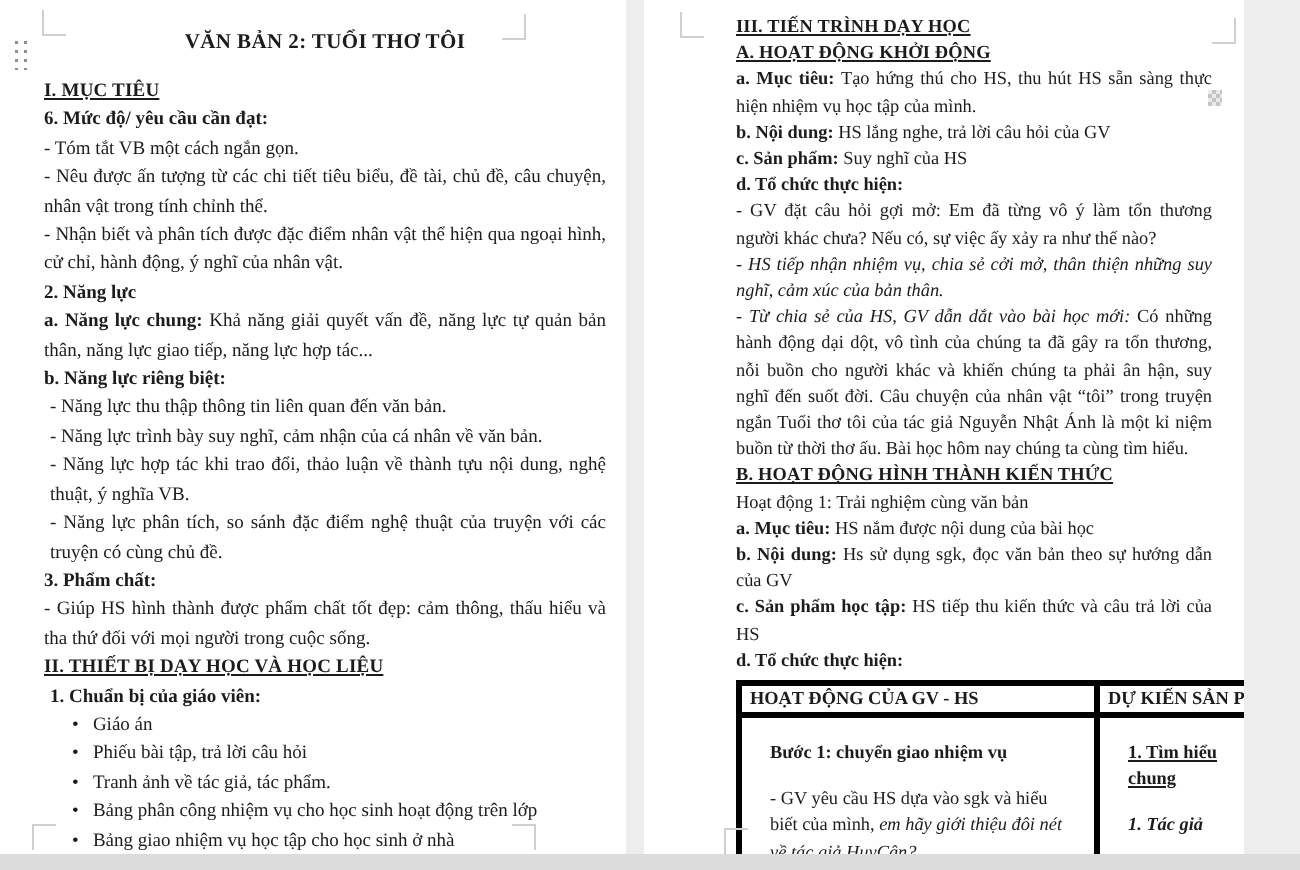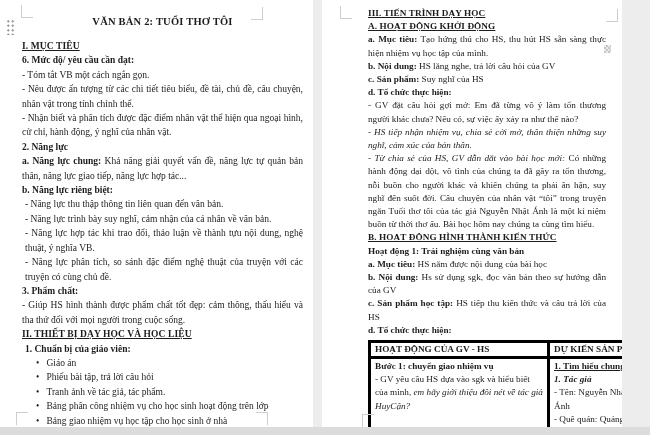--- a/index.html
+++ b/index.html
@@ -31,21 +31,21 @@
   table.lesson th,table.lesson td{
     border:3px solid #000000;vertical-align:top;
     padding:1px 4px 2px 4px;box-sizing:border-box;
   }
   table.lesson th{
     font-size:9.2px;font-weight:bold;text-align:left;
     white-space:nowrap;overflow:hidden;height:16px;
   }
   table.lesson .col-l{width:179px;}
   table.lesson .col-r{width:86px;}
-  table.lesson td .p{font-size:9.1px;line-height:13px;text-align:left;margin:0;}
+  table.lesson td .p{font-size:9.1px;line-height:13px;text-align:left;margin:10px;}
   
   .crop{position:absolute;width:11px;height:12px;pointer-events:none;}
   .crop.tl{border-left:1px solid #cfcfcf;border-bottom:1px solid #cfcfcf;}
   .crop.tr{border-right:1px solid #cfcfcf;border-bottom:1px solid #cfcfcf;}
   .crop.bl{border-left:1px solid #cfcfcf;border-top:1px solid #cfcfcf;}
   .crop.br{border-right:1px solid #cfcfcf;border-top:1px solid #cfcfcf;}
   .drag-handle{
     position:absolute;left:6px;top:19px;width:9px;height:16px;
     background-image:radial-gradient(#8f8f8f 0.9px, transparent 1px);
     background-size:4.5px 4.5px;background-position:0 0;
@@ -108,21 +108,21 @@
         <div class="p h"><span style="font-weight: bold; text-decoration: underline;">III. TIẾN TRÌNH DẠY HỌC</span></div>
         <div class="p h"><span style="font-weight: bold; text-decoration: underline;">A. HOẠT ĐỘNG KHỞI ĐỘNG</span></div>
         <div class="p"><span style="font-weight: bold;">a. Mục tiêu: </span><span>Tạo hứng thú cho HS, thu hút HS sẵn sàng thực hiện nhiệm vụ học tập của mình.</span></div>
         <div class="p"><span style="font-weight: bold;">b. Nội dung: </span><span>HS lắng nghe, trả lời câu hỏi của GV</span></div>
         <div class="p"><span style="font-weight: bold;">c. Sản phẩm: </span><span>Suy nghĩ của HS</span></div>
         <div class="p"><span style="font-weight: bold;">d. Tổ chức thực hiện:</span></div>
         <div class="p"><span>- GV đặt câu hỏi gợi mở: Em đã từng vô ý làm tổn thương người khác chưa? Nếu có, sự việc ấy xảy ra như thế nào?</span></div>
         <div class="p"><span style="font-style: italic;">- HS tiếp nhận nhiệm vụ, chia sẻ cởi mở, thân thiện những suy nghĩ, cảm xúc của bản thân.</span></div>
         <div class="p"><span style="font-style: italic;">- Từ chia sẻ của HS, GV dẫn dắt vào bài học mới: </span><span>Có những hành động dại dột, vô tình của chúng ta đã gây ra tổn thương, nỗi buồn cho người khác và khiến chúng ta phải ân hận, suy nghĩ đến suốt đời. Câu chuyện của nhân vật “tôi” trong truyện ngắn Tuổi thơ tôi của tác giả Nguyễn Nhật Ánh là một kỉ niệm buồn từ thời thơ ấu. Bài học hôm nay chúng ta cùng tìm hiểu.</span></div>
         <div class="p h"><span style="font-weight: bold; text-decoration: underline;">B. HOẠT ĐỘNG HÌNH THÀNH KIẾN THỨC</span></div>
-        <div class="p"><span style="font-weight: bold;">Hoạt động 1: Trải nghiệm cùng văn bản</span></div>
+        <div class="p"><span style="font-weight: normal;">Hoạt động 1: Trải nghiệm cùng văn bản</span></div>
         <div class="p"><span style="font-weight: bold;">a. Mục tiêu: </span><span>HS nắm được nội dung của bài học</span></div>
         <div class="p"><span style="font-weight: bold;">b. Nội dung: </span><span>Hs sử dụng sgk, đọc văn bản theo sự hướng dẫn của GV</span></div>
         <div class="p"><span style="font-weight: bold;">c. Sản phẩm học tập: </span><span>HS tiếp thu kiến thức và câu trả lời của HS</span></div>
         <div class="p"><span style="font-weight: bold;">d. Tổ chức thực hiện:</span></div>
       </div>
 
     <table class="lesson">
       <colgroup>
           <col class="col-l">
           <col class="col-r">

